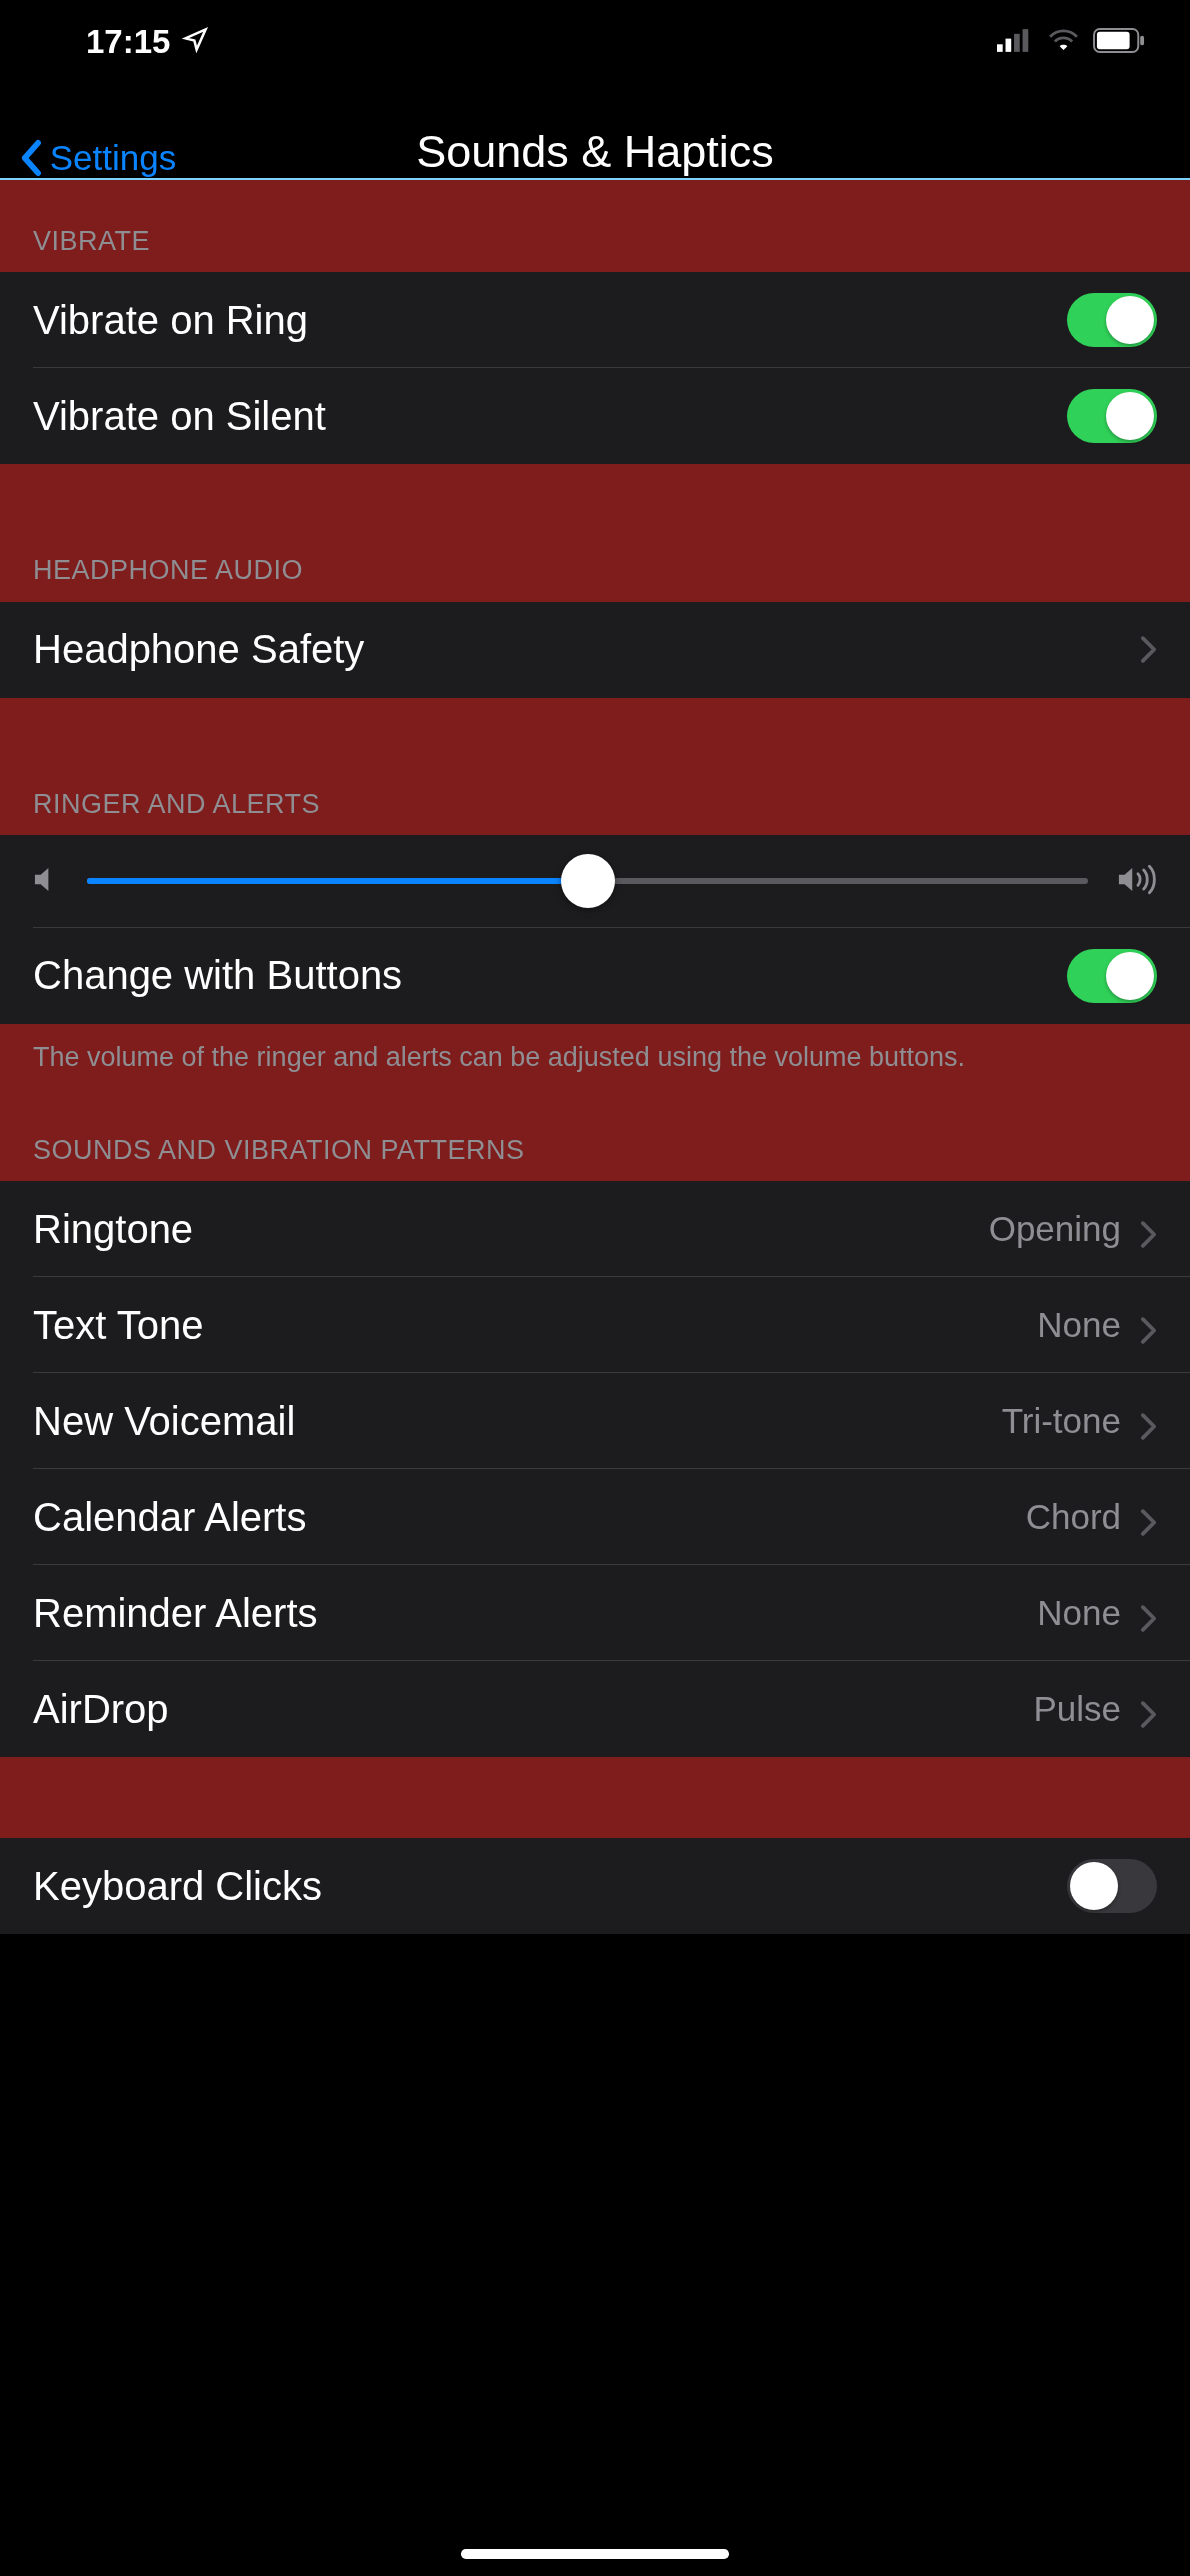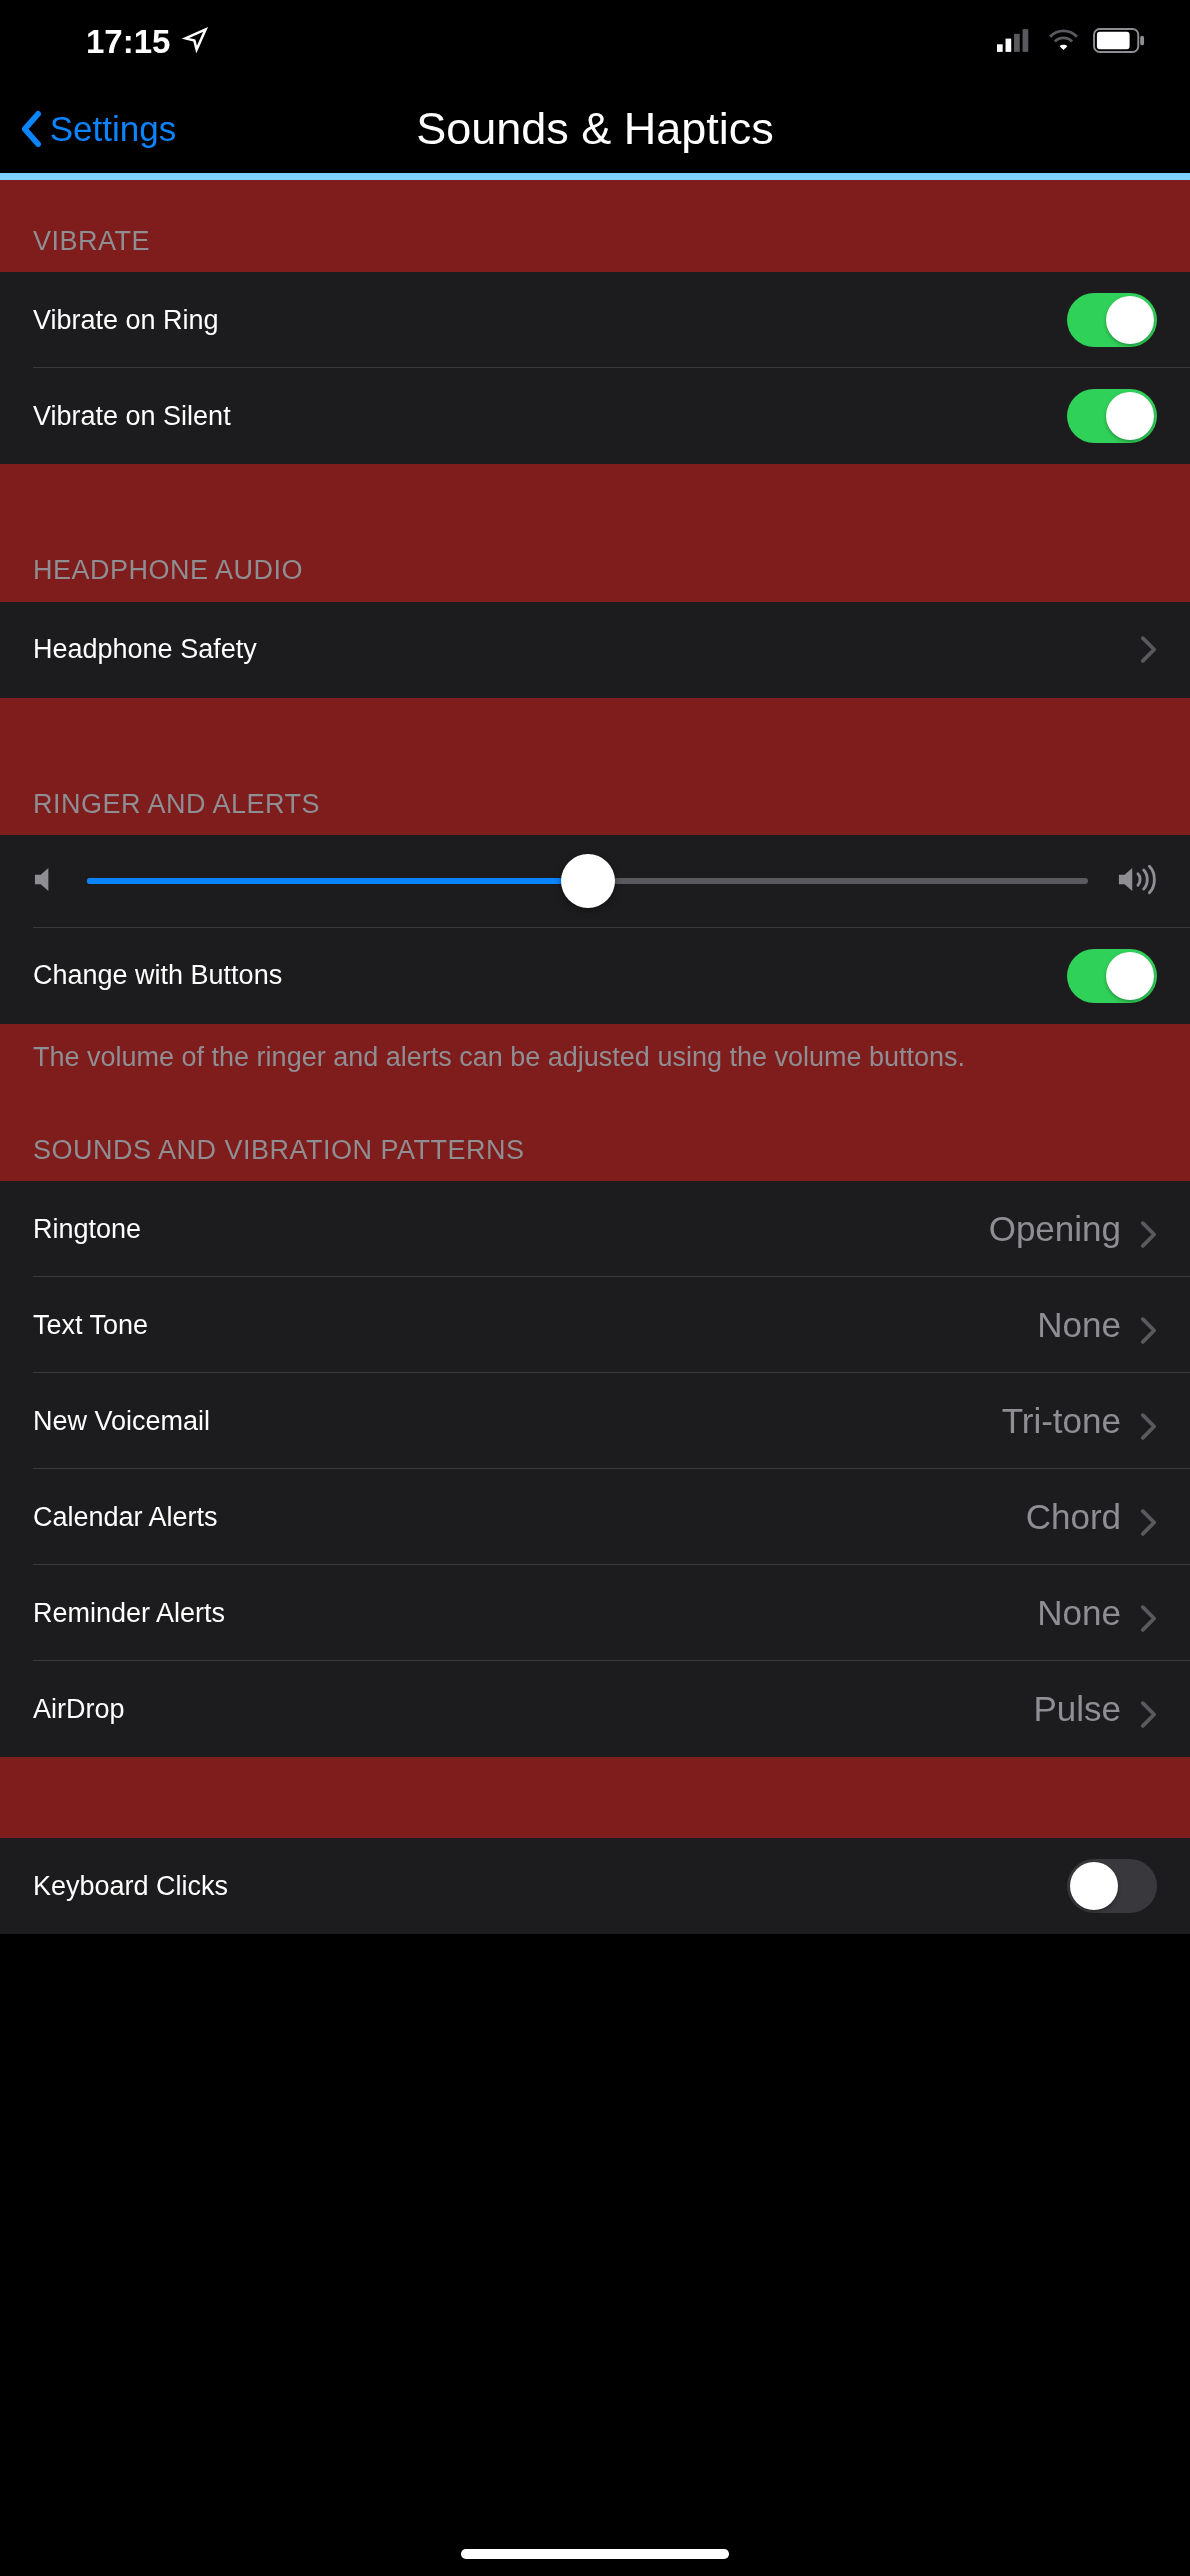--- a/index.html
+++ b/index.html
@@ -32,24 +32,24 @@
       padding-left: 43px;
     }
     .status-right {
       display: flex;
       align-items: center;
       gap: 13.4px;
     }
     .nav-bar {
       height: 96px;
       display: flex;
-      align-items: center;
+      align-items: flex-end;
       position: relative;
       padding: 0 19px;
-      border-bottom: 7px solid #7dd3fc;
+      border-bottom: 2px solid #7dd3fc;
     }
     .back-button {
       display: flex;
       align-items: center;
       gap: 7.7px;
       color: #0a84ff;
       font-size: 35px;
       cursor: pointer;
     }
     .nav-title {
@@ -90,21 +90,21 @@
       bottom: 0;
       left: 33px;
       right: 0;
       height: 1px;
       background: #3a3a3c;
     }
     .row:last-child::after {
       display: none;
     }
     .row-label {
-      font-size: 27px;
+      font-size: 40px;
       color: #fff;
     }
     .row-right {
       display: flex;
       align-items: flex-end;
       gap: 19px;
     }
     .row-value {
       font-size: 35px;
       color: #8e8e93;

